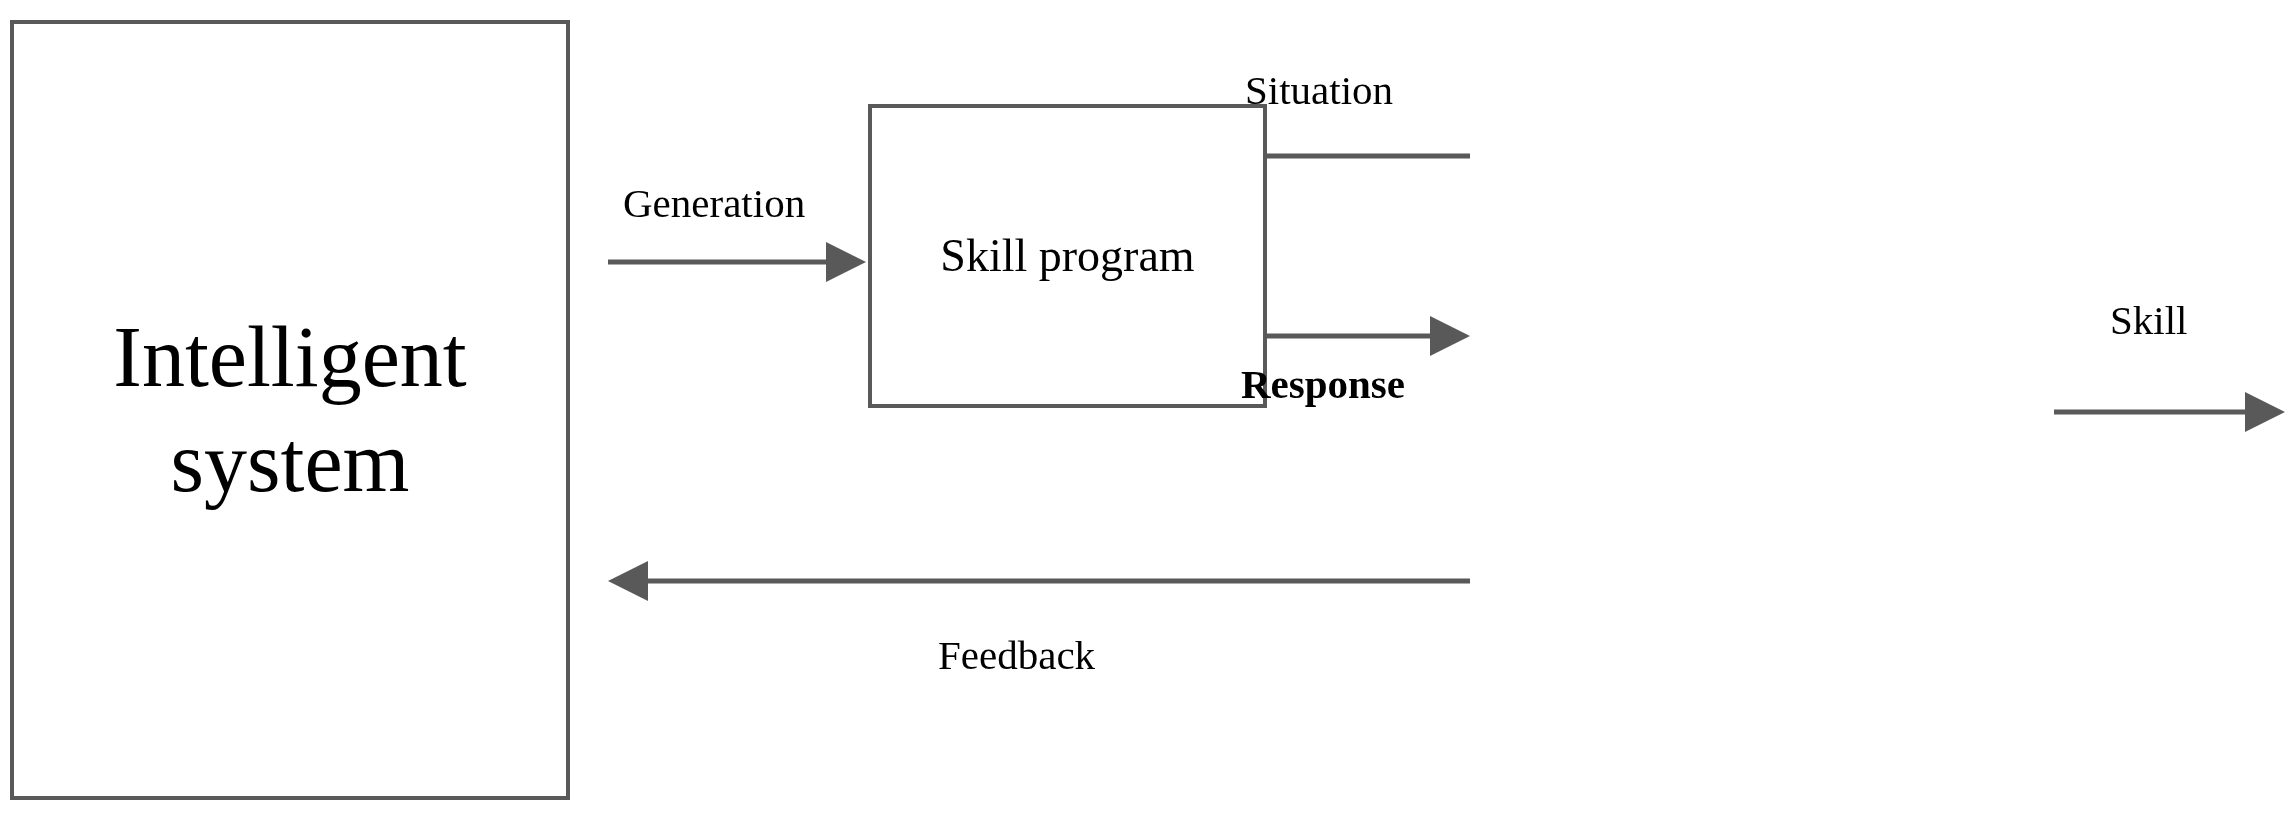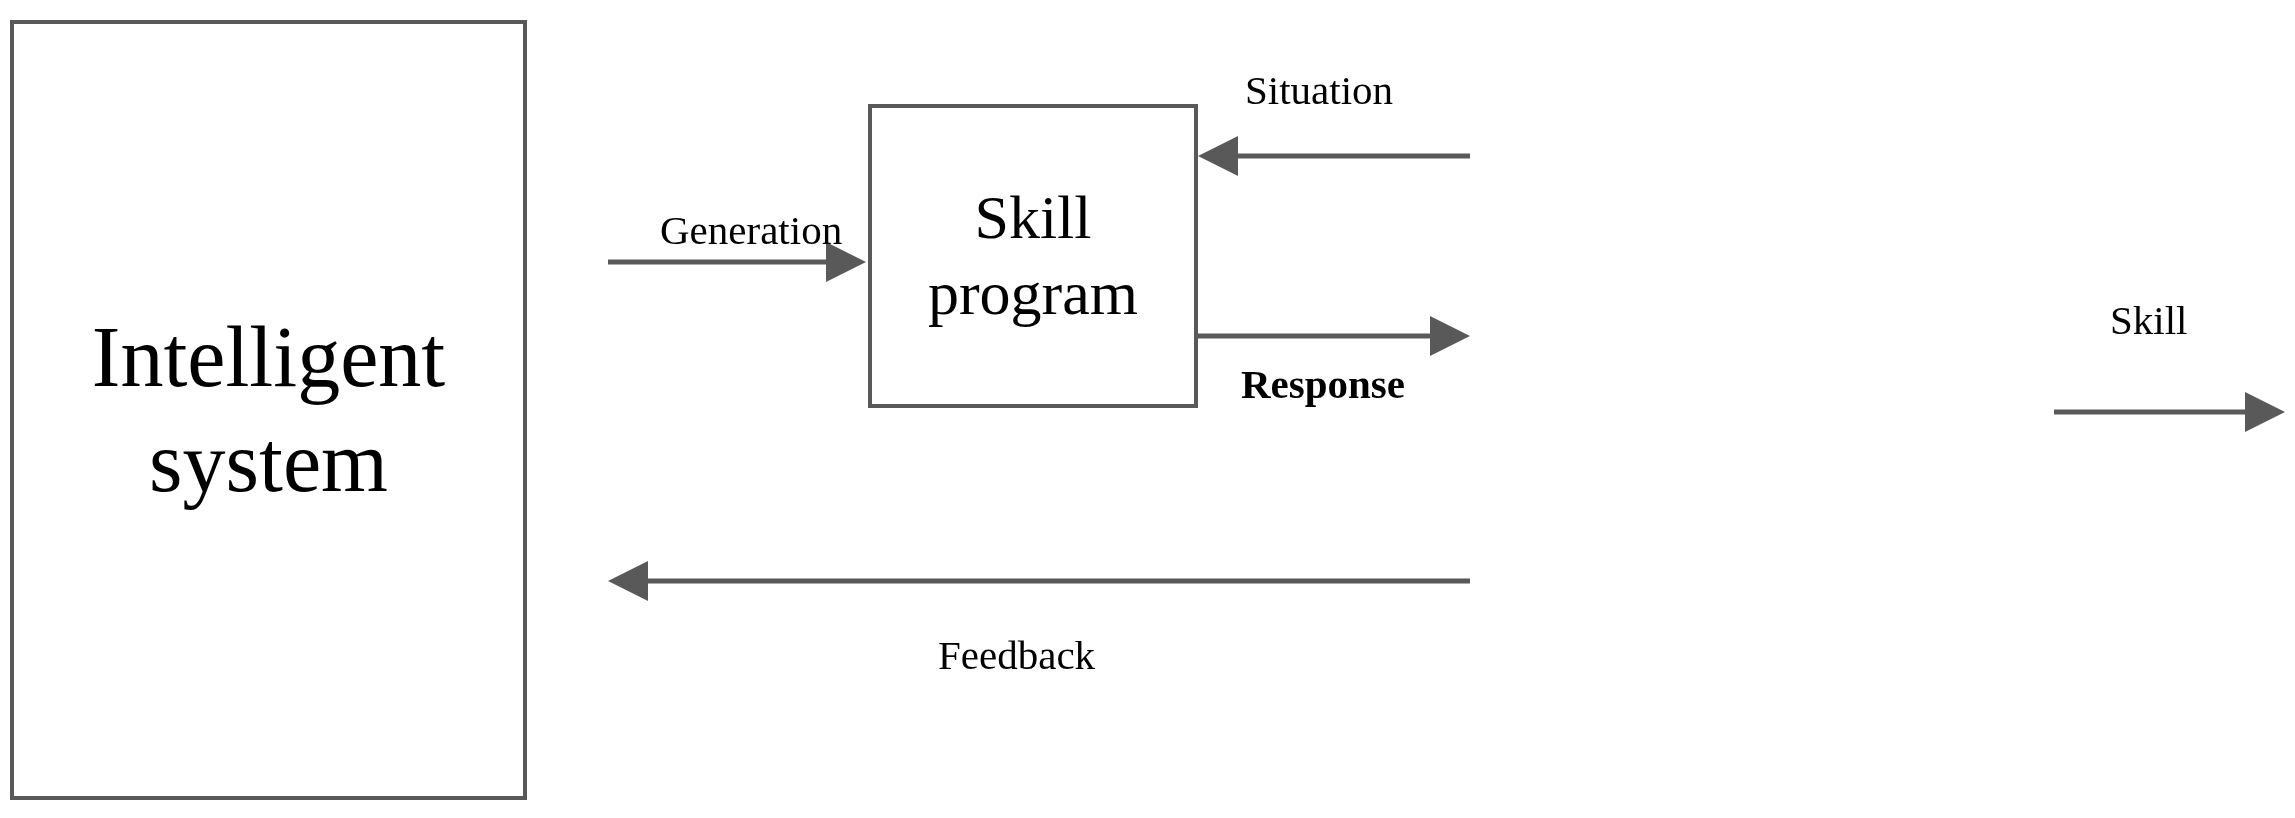--- a/index.html
+++ b/index.html
@@ -23,50 +23,50 @@
     display: flex;
     align-items: center;
     justify-content: center;
     text-align: center;
     color: #000000;
     line-height: 1.22;
   }
   #box-intelligent-system {
     left: 10px;
     top: 20px;
-    width: 517px;
+    width: 560px;
     height: 780px;
     font-size: 86px;
   }
   #box-skill-program {
     left: 868px;
     top: 104px;
-    width: 330px;
+    width: 399px;
     height: 304px;
-    font-size: 62px;
+    font-size: 46px;
   }
   #box-task {
     left: 1470px;
     top: 22px;
     width: 584px;
     height: 780px;
     font-size: 84px;
   }
   .box-label {
     display: block;
     padding: 0 8px;
   }
   .edge-label {
     position: absolute;
     font-size: 41px;
     color: #000000;
     white-space: nowrap;
     line-height: 1;
   }
-  #label-generation  { left: 660px;  top: 183px; margin-top: 27px; }
+  #label-generation  { left: 623px;  top: 183px; }
   #label-situation   { left: 1245px; top: 70px;  }
   #label-response    { left: 1241px; top: 364px; font-weight: bold; }
   #label-feedback    { left: 938px;  top: 615px; margin-top: 20px; }
   #label-score       { left: 2110px; top: 300px; }
   svg.arrows {
     position: absolute;
     left: 0;
     top: 0;
     width: 2295px;
     height: 818px;

